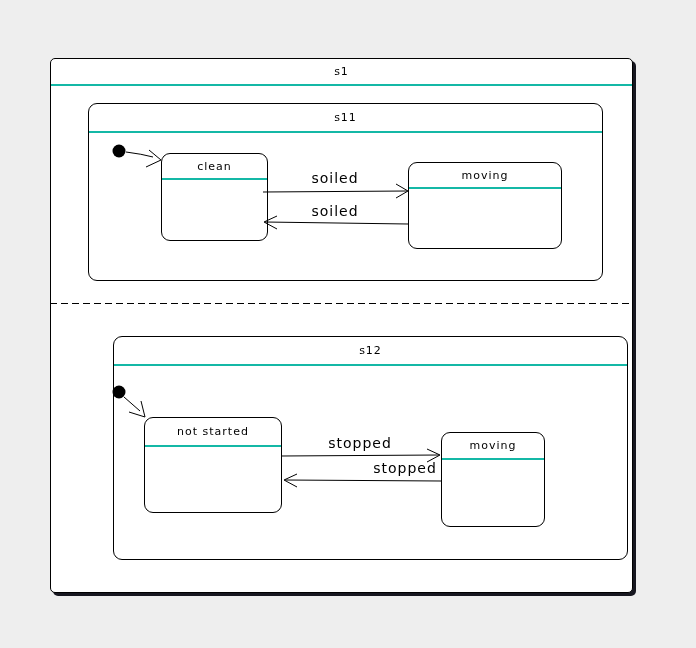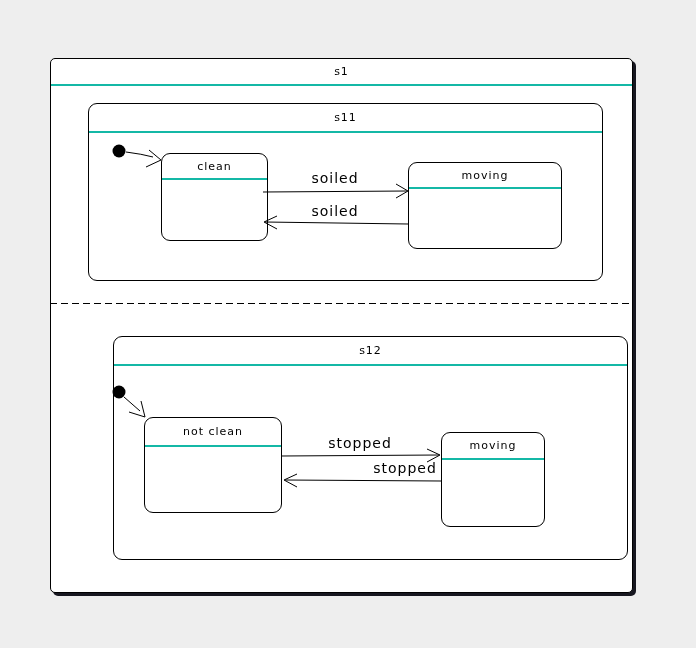--- a/index.html
+++ b/index.html
@@ -47,21 +47,21 @@
 
   <div class="state state--simple" style="left:161px;top:153px;width:107px;height:88px;">
     <div class="state-title" style="height:24px;">clean</div>
   </div>
 
   <div class="state state--simple" style="left:408px;top:162px;width:154px;height:87px;">
     <div class="state-title" style="height:24px;">moving</div>
   </div>
 
   <div class="state state--simple" style="left:144px;top:417px;width:138px;height:96px;">
-    <div class="state-title" style="height:27px;">not clean</div>
+    <div class="state-title" style="height:27px;">not started</div>
   </div>
 
   <div class="state state--simple" style="left:441px;top:418px;width:104px;height:95px;margin-top:14px;">
     <div class="state-title" style="height:25px;">moving</div>
   </div>
 
   <svg class="connector-layer" width="696" height="648" viewBox="0 0 696 648">
 
     <line x1="50" y1="303.5" x2="632" y2="303.5" stroke-dasharray="7,4"></line>
 

